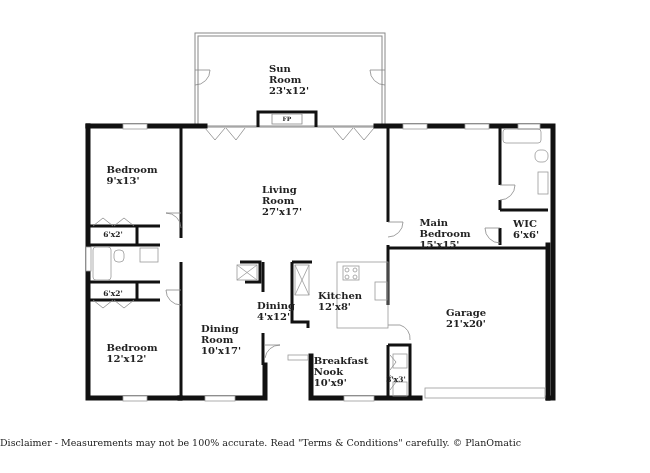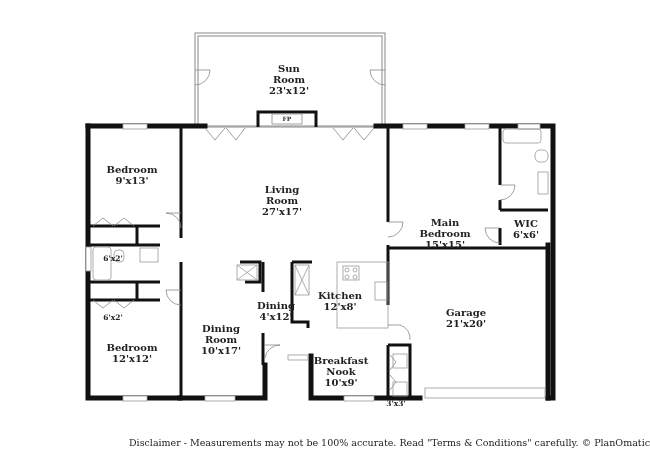--- a/index.html
+++ b/index.html
@@ -1,22 +1,22 @@
 <!DOCTYPE html>
 <html><head>
 <meta charset="utf-8">
 <style>
   html,body{margin:0;padding:0;background:#fff;}
   body{width:650px;height:473px;position:relative;overflow:hidden;font-family:"DejaVu Serif",serif;}
   #plan{position:absolute;left:0;top:0;width:650px;height:473px;}
-  .lbl{position:absolute;font-family:"DejaVu Serif",serif;font-weight:bold;color:#222;text-align:center;line-height:1.1;font-size:10px;transform:translateX(-50%);white-space:nowrap;}
-  .lbl.small{font-size:7.5px;margin-top:24px;}
+  .lbl{position:absolute;font-family:"DejaVu Serif",serif;font-weight:bold;color:#222;text-align:left;line-height:1.1;font-size:10px;transform:translateX(-50%);white-space:nowrap;}
+  .lbl.small{font-size:7.5px;}
   .lbl.xs{font-size:6px;}
   .lbl span{display:block;}
-  #disclaimer{position:absolute;left:0;width:650px;top:437px;text-align:right;font-family:"DejaVu Serif",serif;font-size:9.5px;color:#222;}
+  #disclaimer{position:absolute;left:0;width:650px;top:437px;text-align:left;font-family:"DejaVu Serif",serif;font-size:9.5px;color:#222;}
 </style>
 </head>
 <body>
 
 <svg id="plan" viewBox="0 0 650 473" xmlns="http://www.w3.org/2000/svg">
 
   <g fill="none" stroke="#888" stroke-width="1">
     <rect x="195" y="33" width="190" height="94"></rect>
     <rect x="198" y="36" width="184" height="90"></rect>
   </g>

